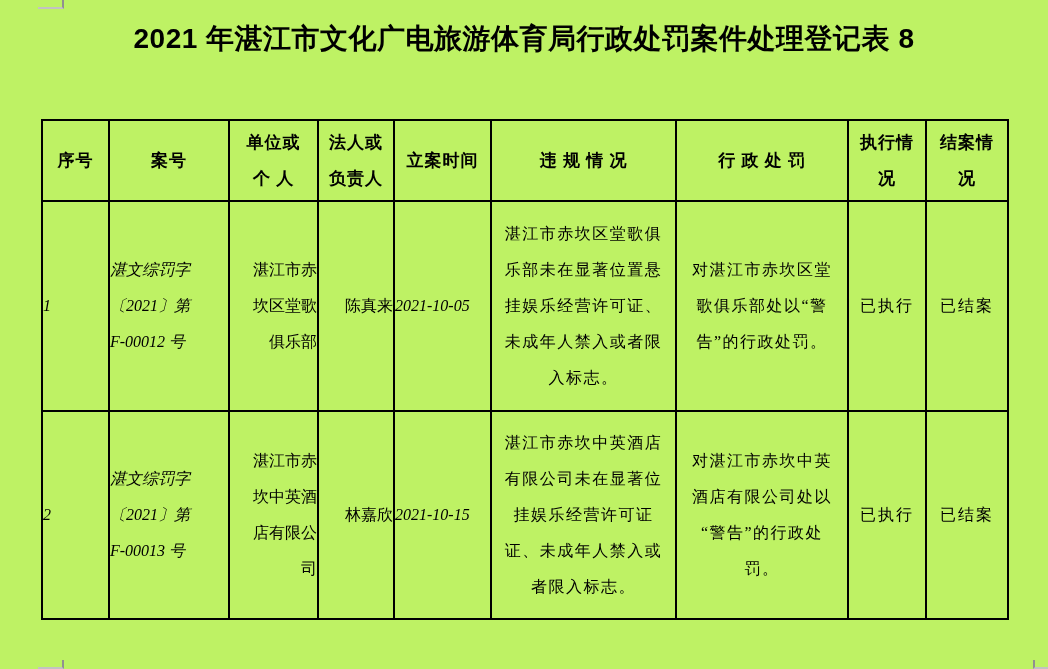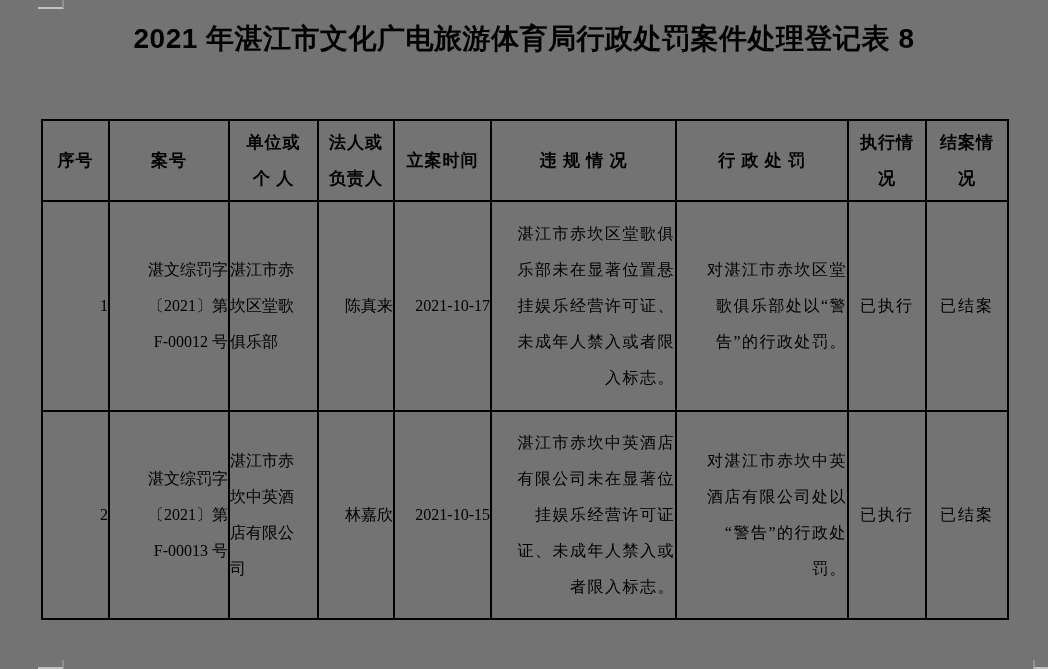--- a/index.html
+++ b/index.html
@@ -4,21 +4,21 @@
 <style>
   html, body {
     margin: 0;
     padding: 0;
     background: #ffffff;
   }
   .page {
     position: relative;
     width: 1048px;
     height: 669px;
-    background: #737373;
+    background: #bef264;
     overflow: hidden;
     font-family: "Liberation Serif", "DejaVu Serif", serif;
     color: #000000;
   }
   .doc-title {
     position: absolute;
     top: 20px;
     left: 0;
     width: 100%;
     text-align: center;
@@ -54,23 +54,23 @@
     text-align: center;
     letter-spacing: 1px;
     margin-left: 13px;
   }
   tr.hdr-row { height: 81px; }
   tr.row-1   { height: 210px; }
   tr.row-2   { height: 208px; }
 
   th.h-left { text-align: left; padding-left: 9px; letter-spacing: 1px; }
 
-  td.c-center { text-align: right; }
-  td.c-left   { text-align: left; padding-left: 4px; padding-right: 2px; }
-  td.c-para   { text-align: right; padding-left: 4px; padding-right: 2px; letter-spacing: 1.5px; }
+  td.c-center { text-align: left; font-style: italic; }
+  td.c-left   { text-align: right; padding-left: 4px; padding-right: 2px; }
+  td.c-para   { text-align: center; padding-left: 4px; padding-right: 2px; letter-spacing: 1.5px; }
   td.c-person { text-align: right; padding-left: 5px; }
   td.c-status { text-align: center; padding-left: 3px; letter-spacing: 2px; }
 
   
   .mark { position: absolute; }
   .mark-tl {
     left: 38px; top: 0; width: 24px; height: 7px;
     border-bottom: 2px solid #c2c2c2;
     border-right: 2px solid #909090;
   }
@@ -124,21 +124,21 @@
 
     <tr class="row-1">
       <td class="c-center">1</td>
       <td class="c-center">湛文综罚字
 〔2021〕第
 F-00012 号</td>
       <td class="c-left">湛江市赤
 坎区堂歌
 俱乐部</td>
       <td class="c-person">陈真来</td>
-      <td class="c-center">2021-10-17</td>
+      <td class="c-center">2021-10-05</td>
       <td class="c-para">湛江市赤坎区堂歌俱
 乐部未在显著位置悬
 挂娱乐经营许可证、
 未成年人禁入或者限
 入标志。</td>
       <td class="c-para">对湛江市赤坎区堂
 歌俱乐部处以“警
 告”的行政处罚。</td>
       <td class="c-status">已执行</td>
       <td class="c-status">已结案</td>

